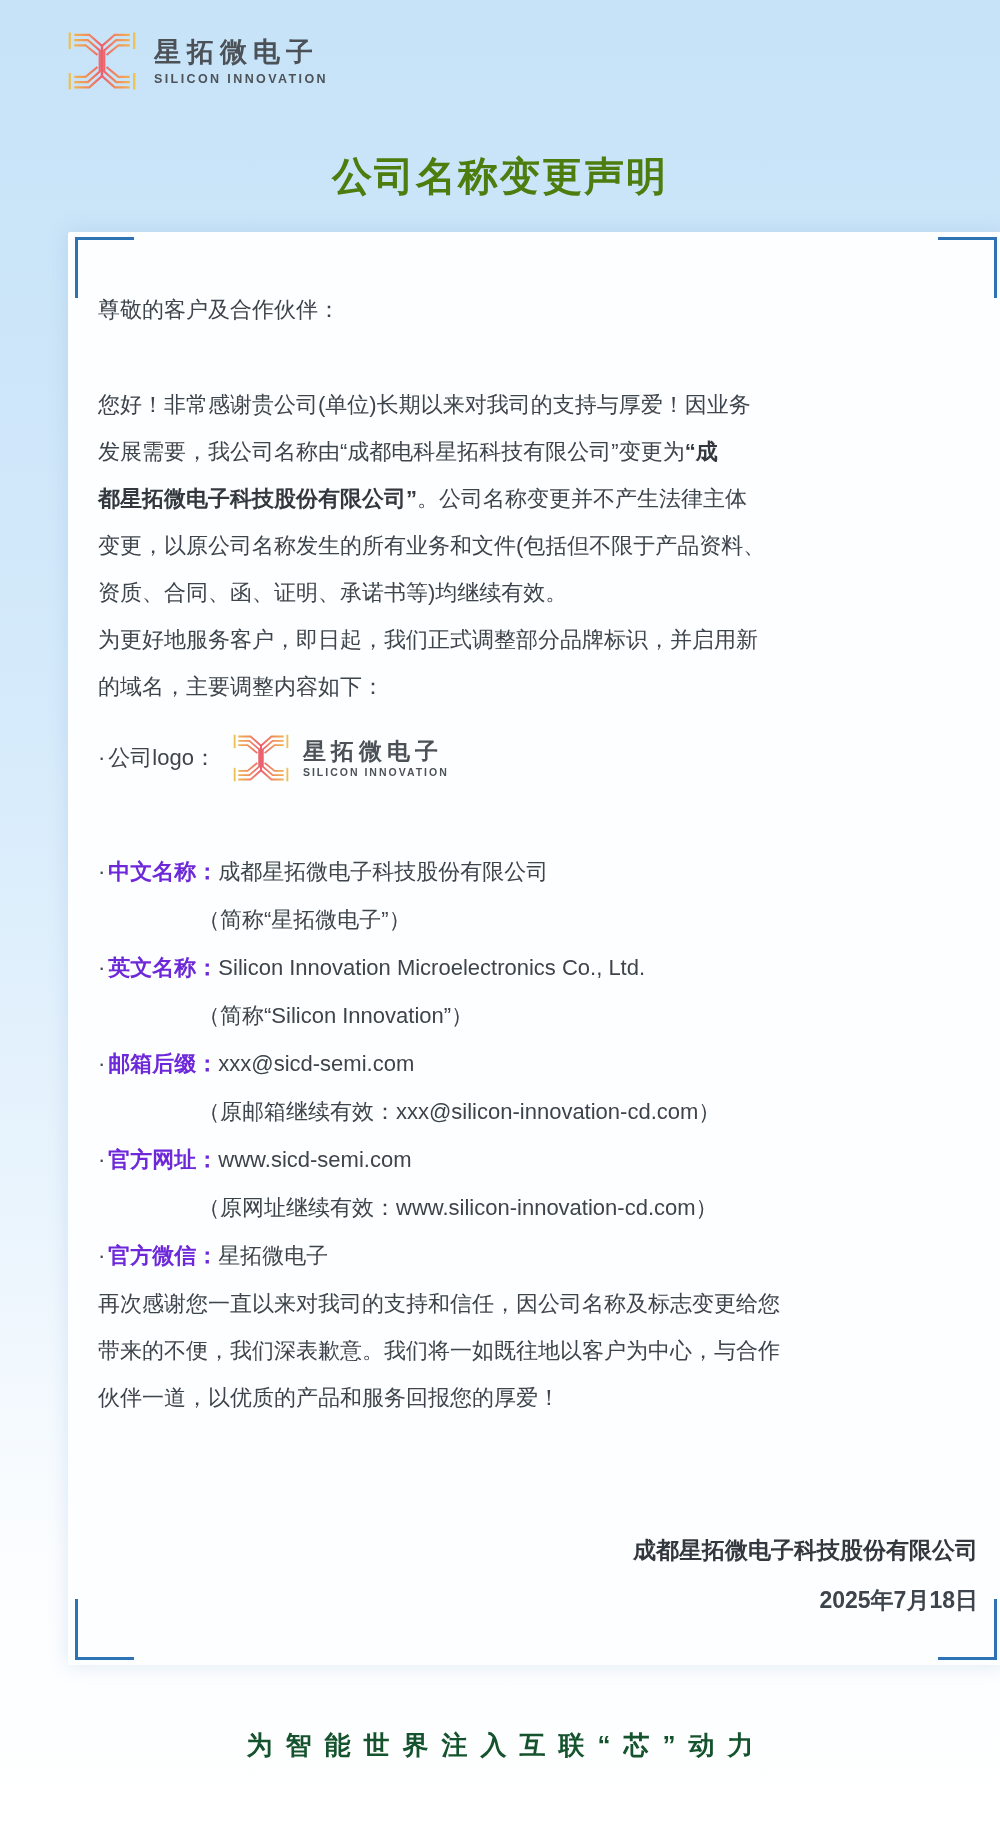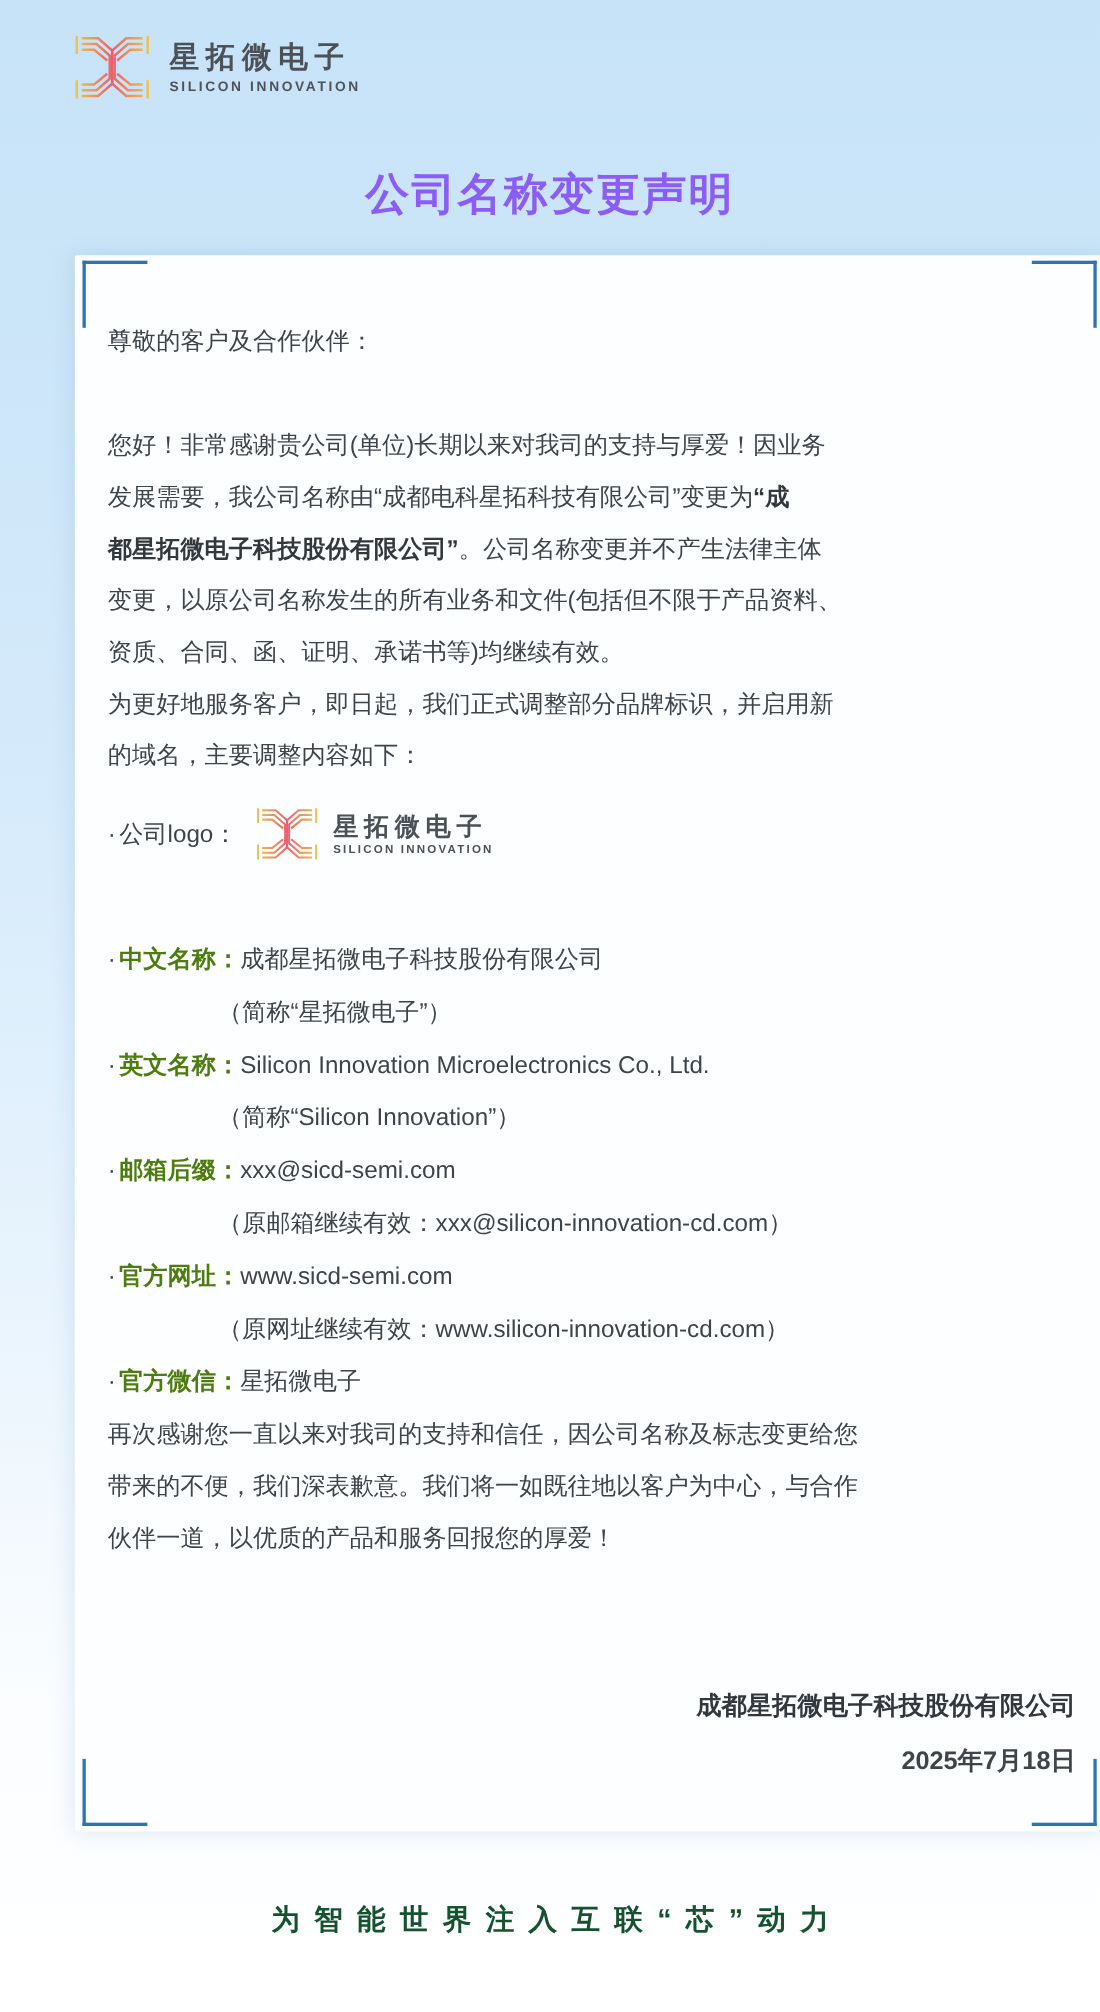--- a/index.html
+++ b/index.html
@@ -7,21 +7,21 @@
     width:1000px;height:1829px;position:relative;overflow:hidden;
     font-family:"Liberation Sans","DejaVu Sans",sans-serif;
     background:linear-gradient(180deg,#c7e3f8 0%,#cde6f9 20%,#d6ebfb 40%,#e9f4fd 65%,#fbfdff 85%,#ffffff 100%);
   }
   
   .brand{position:absolute;left:64px;top:28px;display:flex;align-items:center;gap:14px;}
   .brand-text .cn{font-size:27px;font-weight:700;color:#4b5157;letter-spacing:6px;line-height:1.2;}
   .brand-text .en{font-size:12.5px;font-weight:700;color:#4c5258;letter-spacing:2.4px;margin-top:3px;}
   
   .page-title{position:absolute;left:0;top:122px;width:1000px;text-align:center;
-    font-size:40px;font-weight:800;color:#8b5cf6;letter-spacing:2px;}
+    font-size:40px;font-weight:800;color:#4d7c0f;letter-spacing:2px;}
   
   .card{position:absolute;left:68px;top:232px;width:936px;height:1433px;
     background:#fcfeff;border-radius:2px;box-shadow:0 0 20px rgba(110,155,200,.22);}
   .cb{position:absolute;width:56px;height:58px;}
   .cb.tl{left:7px;top:5px;border-left:3px solid #2d74b4;border-top:3px solid #2d74b4;}
   .cb.tr{right:7px;top:5px;border-right:3px solid #2d74b4;border-top:3px solid #2d74b4;}
   .cb.bl{left:7px;bottom:5px;border-left:3px solid #2d74b4;border-bottom:3px solid #2d74b4;}
   .cb.br{right:7px;bottom:5px;border-right:3px solid #2d74b4;border-bottom:3px solid #2d74b4;}
   .content{position:absolute;left:30px;right:26px;top:0;font-size:22px;color:#3e444b;}
   .greeting{margin-top:54px;line-height:47px;}
@@ -29,21 +29,21 @@
   .pline{line-height:47px;text-align:justify;}
   .strong{font-weight:700;color:#33383e;}
   .logo-row{margin-top:15px;height:66px;display:flex;align-items:center;}
   .logo-inline{display:flex;align-items:center;gap:11px;margin-left:14px;}
   .logo-inline .cn{font-size:23px;font-weight:700;color:#4b5157;letter-spacing:5px;line-height:1.15;}
   .logo-inline .en{font-size:10.5px;font-weight:700;color:#4c5258;letter-spacing:2px;margin-top:2px;}
   .items{margin-top:57px;}
   .item-line{line-height:48px;}
   .item-sub{line-height:48px;padding-left:100px;}
   .bullet{margin-right:3px;}
-  .lbl{font-weight:700;color:#4d7c0f;}
+  .lbl{font-weight:700;color:#6d28d9;}
   .closing .pline{line-height:47px;}
   .sig{margin-top:104px;text-align:right;}
   .sig .co{font-weight:700;color:#33383e;line-height:50px;font-size:23px;}
   .sig .dt{line-height:50px;font-size:23px;font-weight:700;color:#3e444b;}
   
   .slogan{position:absolute;left:0;top:1728px;width:1000px;text-align:center;
     font-size:26px;font-weight:700;color:#14532d;letter-spacing:13px;text-indent:13px;}
   .licon{display:inline-block;line-height:0;}
 </style>
 </head>

